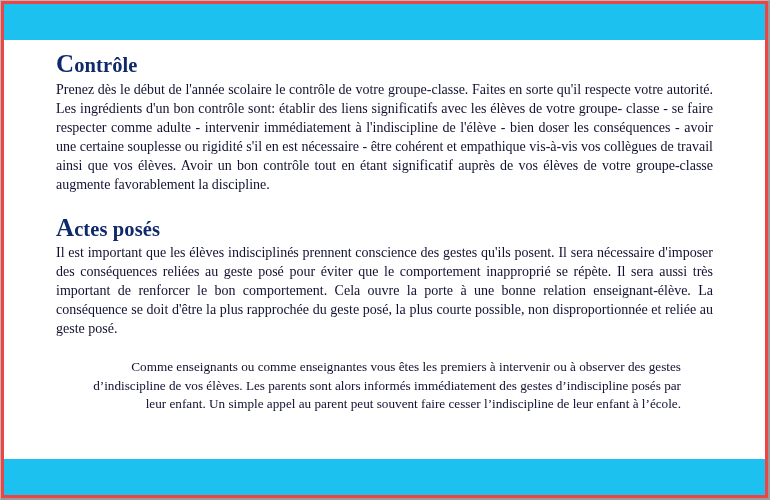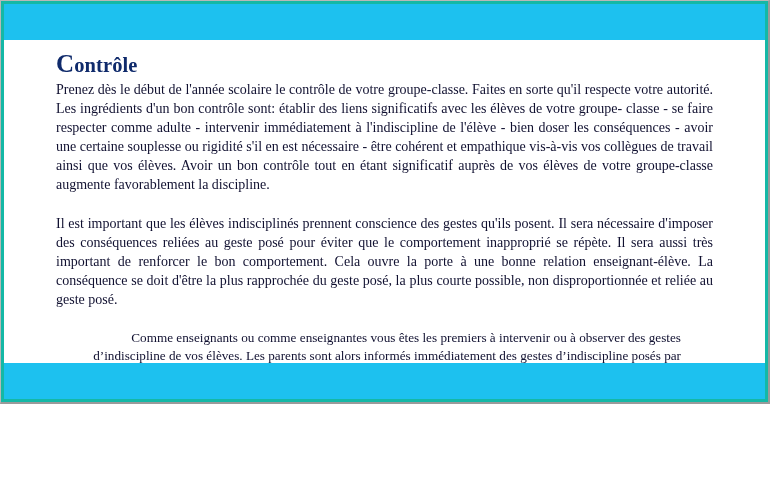--- a/index.html
+++ b/index.html
@@ -9,23 +9,23 @@
   body {
     width: 770px;
     height: 500px;
     background: #ffffff;
     font-family: "Liberation Serif", serif;
     overflow: hidden;
   }
   .slide {
     position: relative;
     width: 770px;
-    height: 404px;
+    height: 500px;
     box-sizing: border-box;
-    background: #14b8a6;
+    background: #ef4444;
     border: 1px solid #b8b8b8;
     border-right: 2px solid #9a9a9a;
     border-bottom: 2px solid #9a9a9a;
   }
   .band {
     position: absolute;
     left: 3px;
     right: 3px;
     height: 36px;
     background: #1dc1ef;
@@ -82,20 +82,21 @@
   <div class="band band-top"></div>
 
   <div class="content">
 
     <div class="block block-controle">
       <h2 class="section-title"><span class="cap">C</span><span>ontrôle</span></h2>
       <p class="body-text">Prenez dès le début de l'année scolaire le contrôle de votre groupe-classe. Faites en sorte qu'il respecte votre autorité. Les ingrédients d'un bon contrôle sont: établir des liens significatifs avec les élèves de votre groupe- classe - se faire respecter comme adulte - intervenir immédiatement à l'indiscipline de l'élève - bien doser les conséquences - avoir une certaine souplesse ou rigidité s'il en est nécessaire - être cohérent  et empathique vis-à-vis vos collègues de travail ainsi que vos élèves. Avoir un bon contrôle tout en étant significatif auprès de vos élèves de votre groupe-classe augmente favorablement la discipline.</p>
     </div>
 
     <div class="block block-actes">
+      <h2 class="section-title"><span class="cap">A</span><span>ctes posés</span></h2>
       <p class="body-text">Il est important que les élèves indisciplinés prennent conscience des gestes qu'ils posent. Il sera nécessaire d'imposer des conséquences reliées au geste posé pour éviter que le comportement inapproprié se répète. Il sera aussi très important de renforcer le bon comportement. Cela ouvre la porte à une bonne relation enseignant-élève. La conséquence se doit d'être la plus rapprochée du geste posé, la plus courte possible, non disproportionnée et reliée au geste posé.</p>
     </div>
 
     <p class="note-text">Comme enseignants ou comme enseignantes vous êtes les premiers à intervenir ou à observer des gestes d’indiscipline de vos élèves. Les parents sont alors informés immédiatement des gestes d’indiscipline posés par leur enfant. Un simple appel au parent peut souvent faire cesser l’indiscipline de leur enfant à l’école.</p>
 
   </div>
 
   <div class="band band-bottom"></div>
 
 </div>

